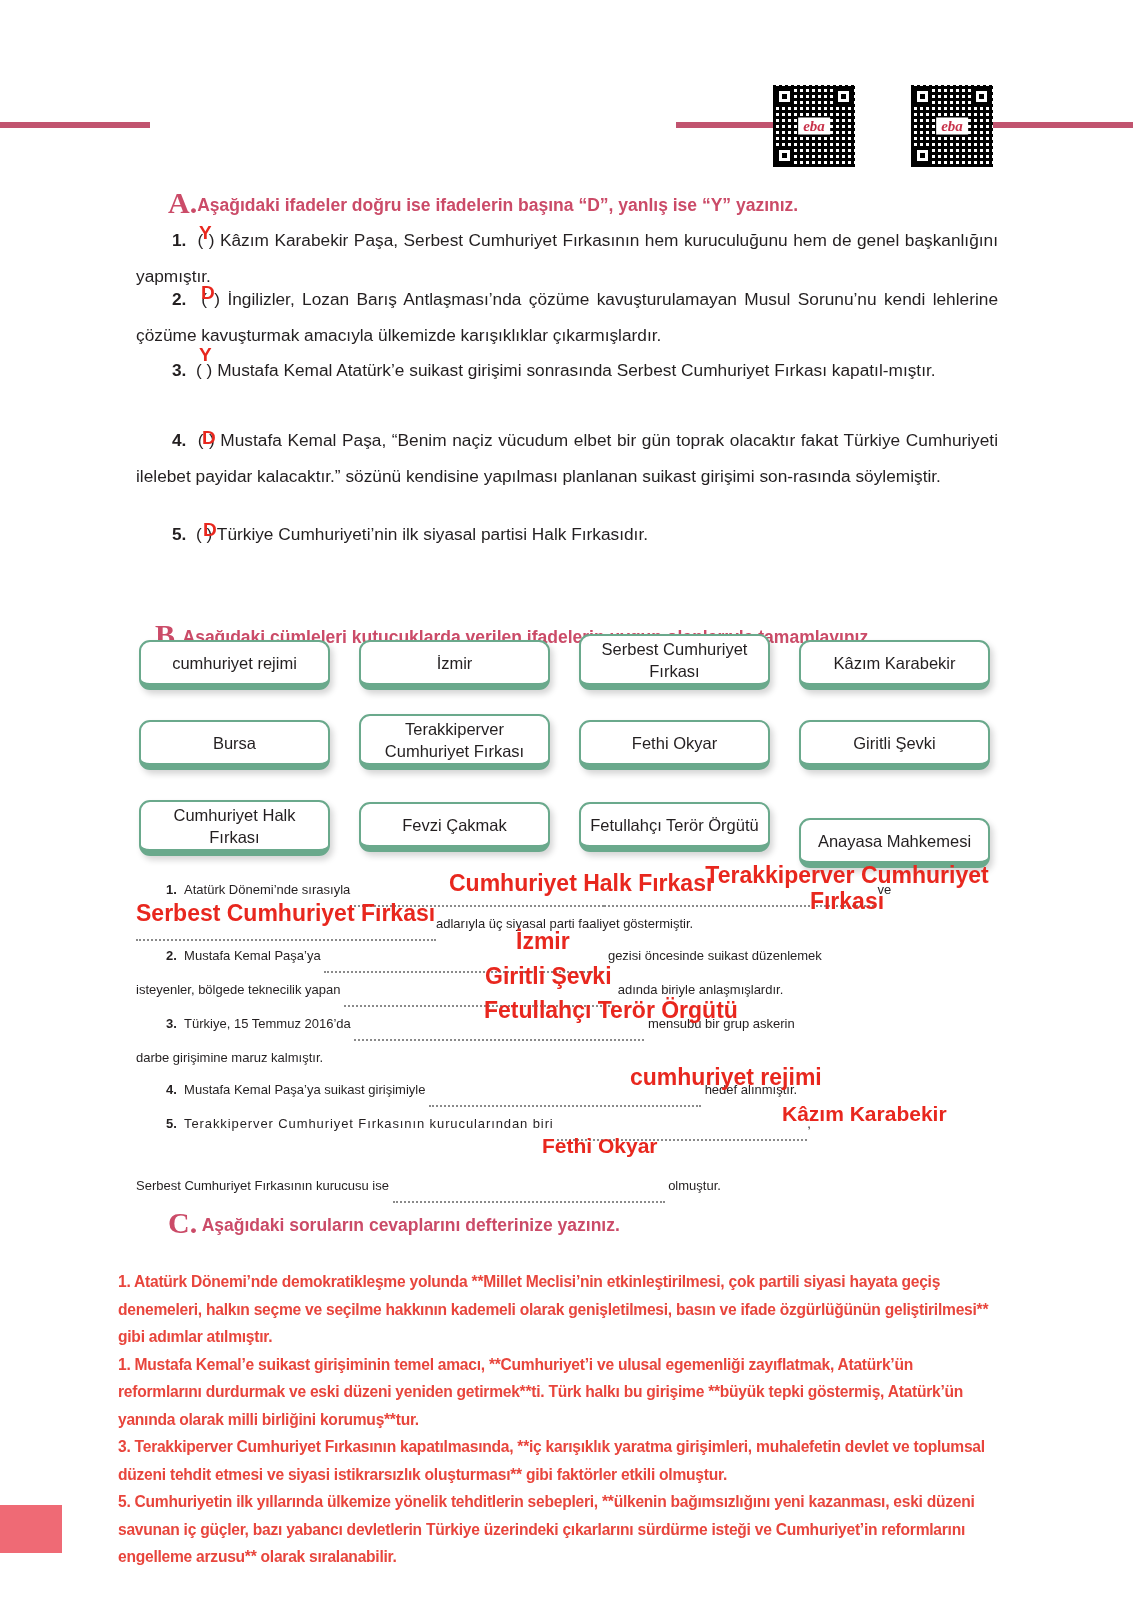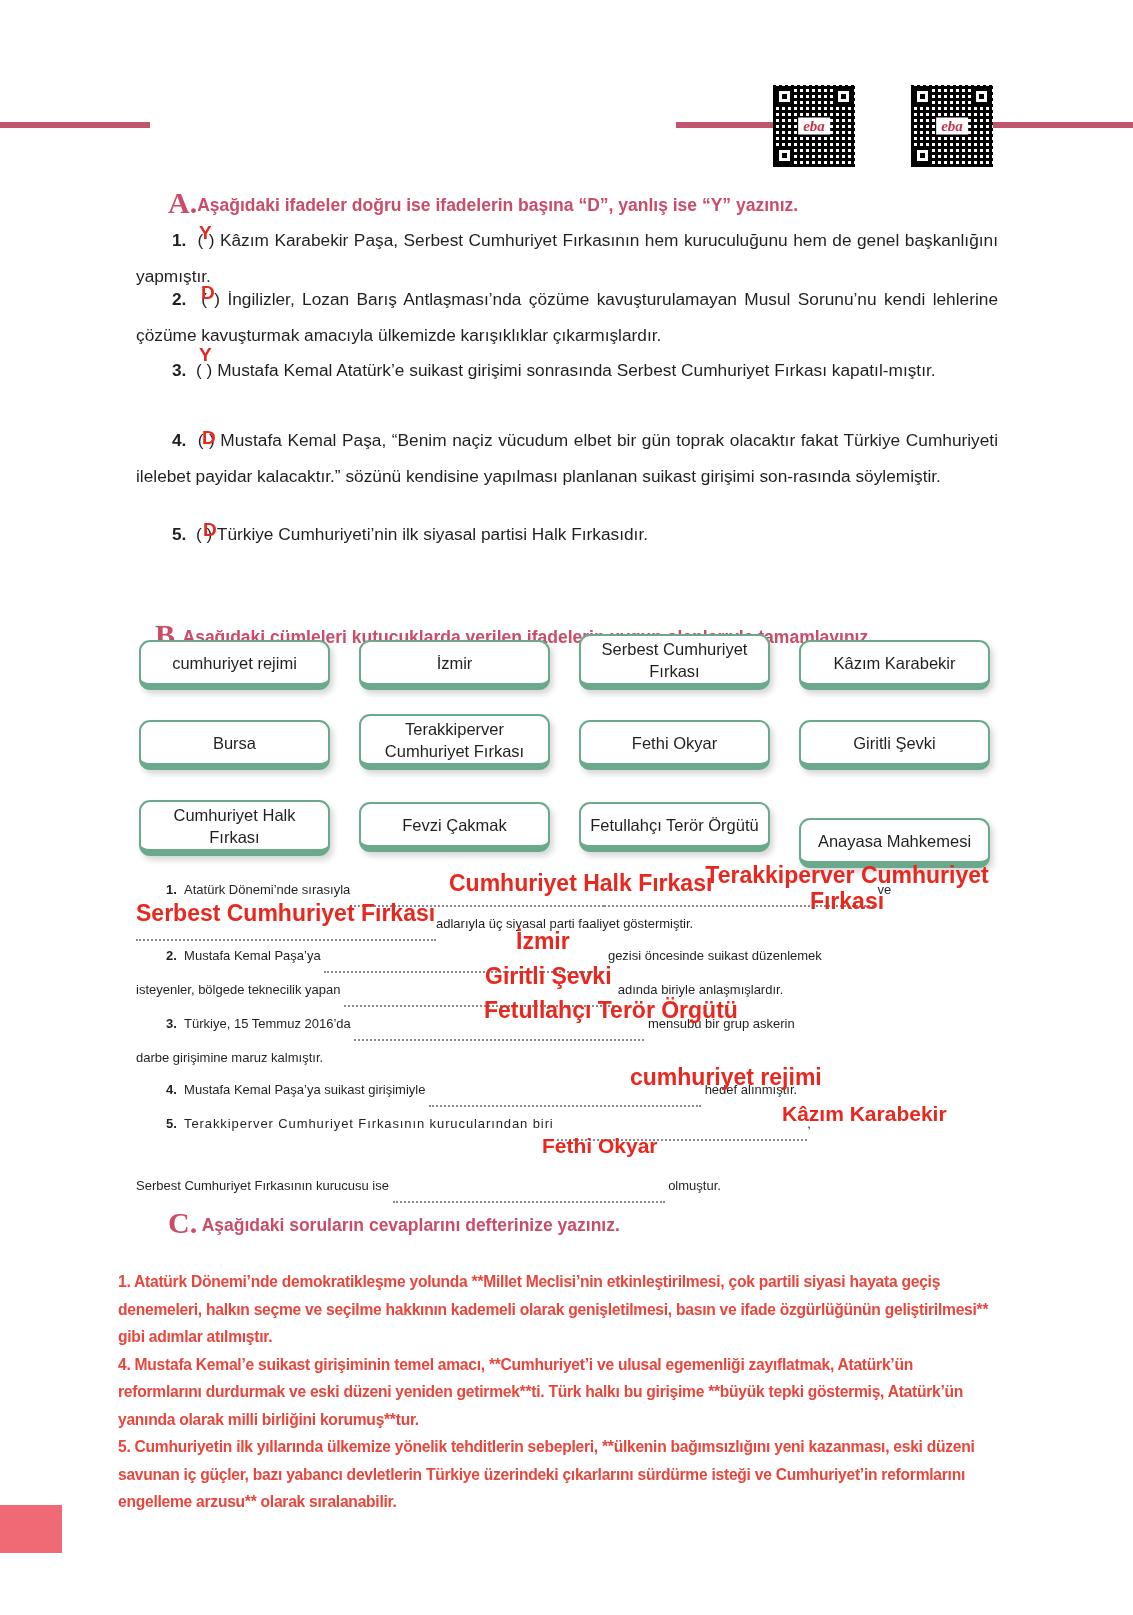--- a/index.html
+++ b/index.html
@@ -317,17 +317,18 @@
 </div>
 <span class="red-ans" style="left:782px; top:1102px; font-size:21px;">Kâzım Karabekir</span>
 <span class="red-ans" style="left:542px; top:1134px; font-size:21px;">Fethi Okyar</span>
 
 <div class="section-head" style="left:168px; top:1206px;">
   <span class="sec-letter">C.</span>&nbsp;<span class="sec-text">Aşağıdaki soruların cevaplarını defterinize yazınız.</span>
 </div>
 
 <div class="c-answers">
   <p>1. Atatürk Dönemi’nde demokratikleşme yolunda **Millet Meclisi’nin etkinleştirilmesi, çok partili siyasi hayata geçiş denemeleri, halkın seçme ve seçilme hakkının kademeli olarak genişletilmesi, basın ve ifade özgürlüğünün geliştirilmesi** gibi adımlar atılmıştır.</p>
-  <p>4. Mustafa Kemal’e suikast girişiminin temel amacı, **Cumhuriyet’i ve ulusal egemenliği zayıflatmak, Atatürk’ün reformlarını durdurmak ve eski düzeni yeniden getirmek**ti. Türk halkı bu girişime **büyük tepki göstermiş, Atatürk’ün yanında olarak milli birliğini korumuş**tur.</p>
+  <p>1. Mustafa Kemal’e suikast girişiminin temel amacı, **Cumhuriyet’i ve ulusal egemenliği zayıflatmak, Atatürk’ün reformlarını durdurmak ve eski düzeni yeniden getirmek**ti. Türk halkı bu girişime **büyük tepki göstermiş, Atatürk’ün yanında olarak milli birliğini korumuş**tur.</p>
+  <p>3. Terakkiperver Cumhuriyet Fırkasının kapatılmasında, **iç karışıklık yaratma girişimleri, muhalefetin devlet ve toplumsal düzeni tehdit etmesi ve siyasi istikrarsızlık oluşturması** gibi faktörler etkili olmuştur.</p>
   <p>5. Cumhuriyetin ilk yıllarında ülkemize yönelik tehditlerin sebepleri, **ülkenin bağımsızlığını yeni kazanması, eski düzeni savunan iç güçler, bazı yabancı devletlerin Türkiye üzerindeki çıkarlarını sürdürme isteği ve Cumhuriyet’in reformlarını engelleme arzusu** olarak sıralanabilir.</p>
 </div>
 
 <div class="pink-block"></div>
 
 </body></html>

